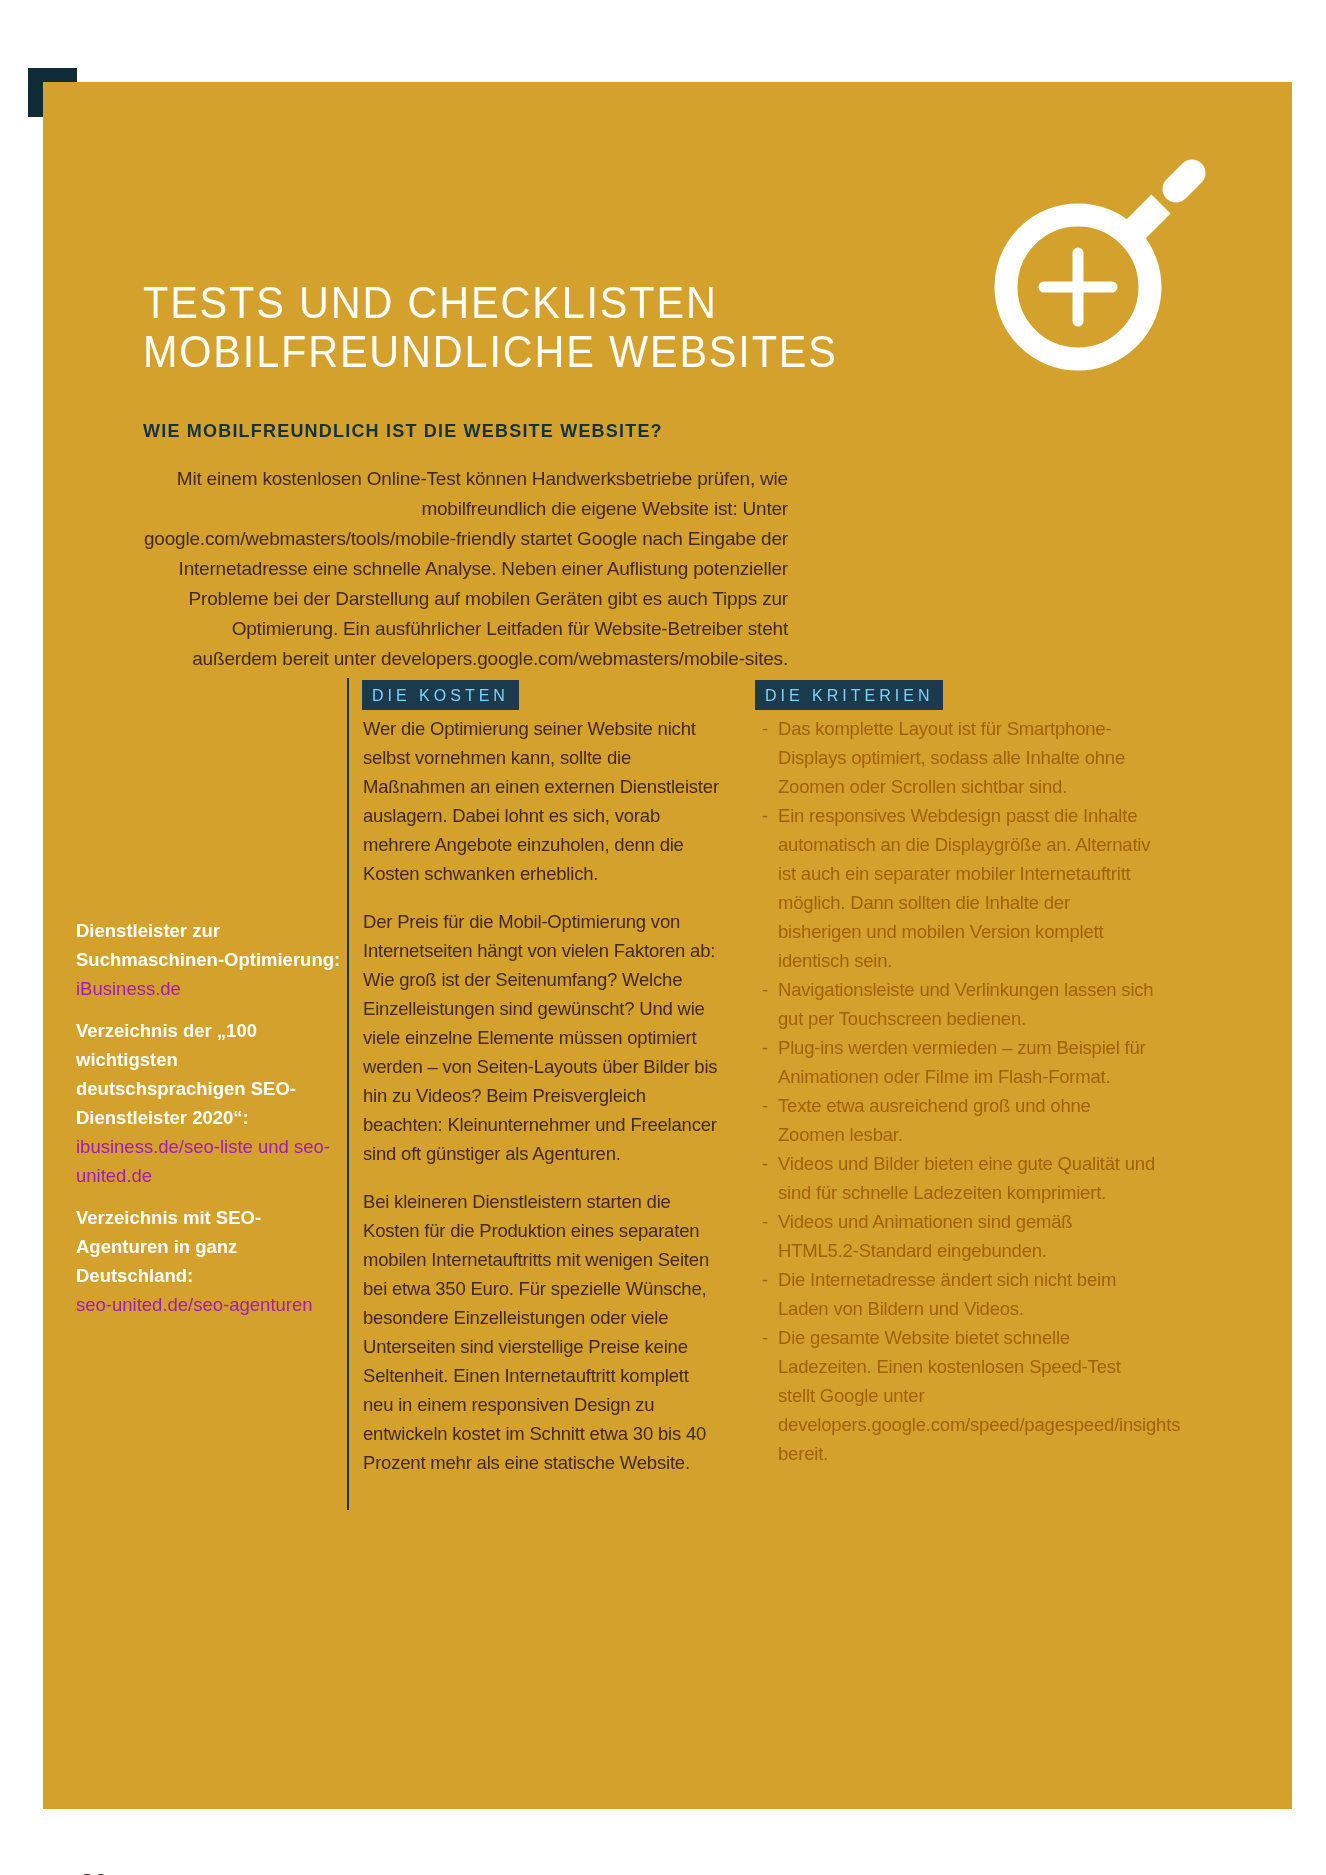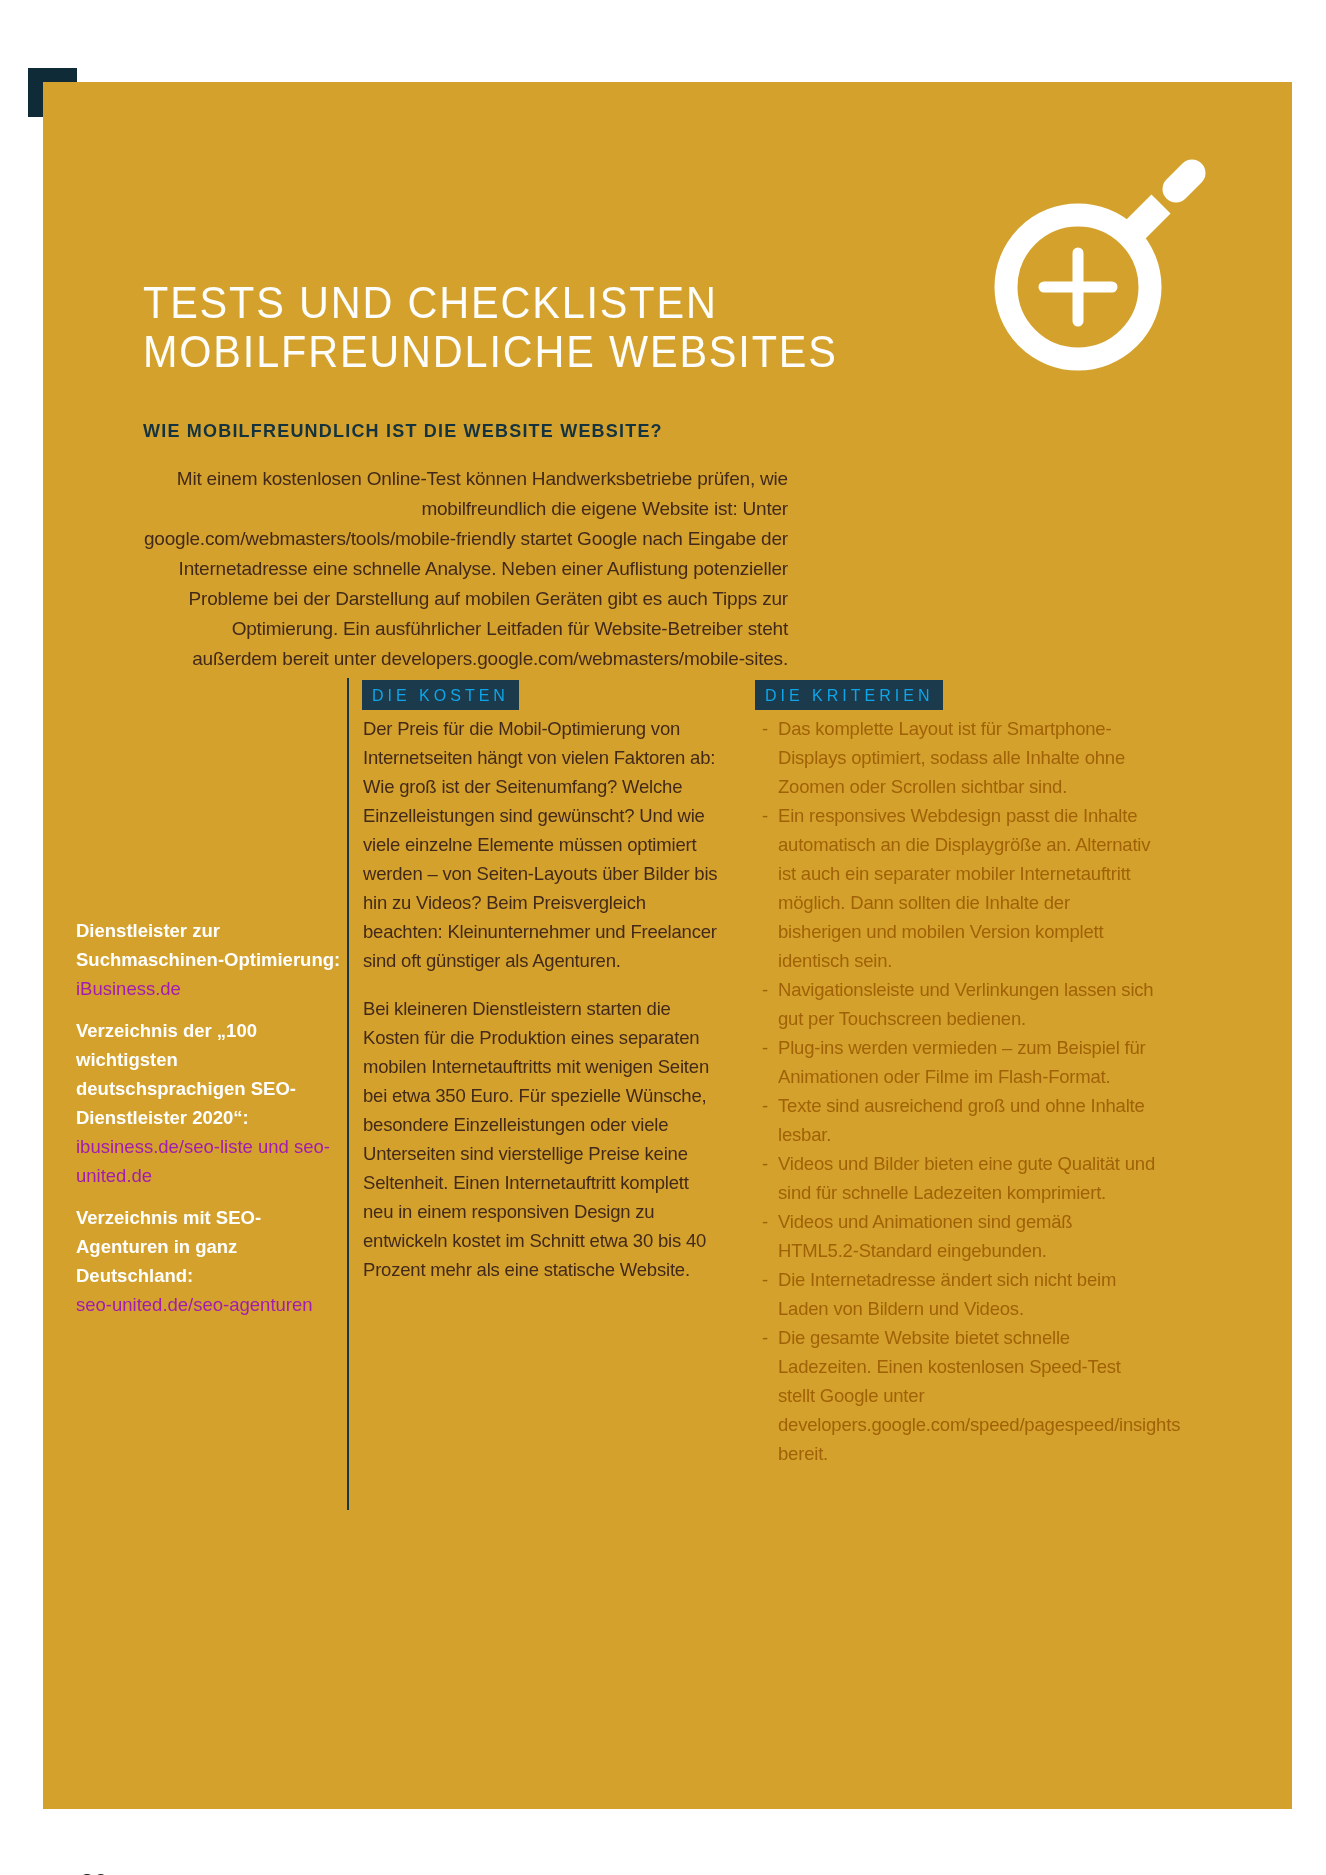--- a/index.html
+++ b/index.html
@@ -20,21 +20,21 @@
     font-weight:bold;font-size:18px;letter-spacing:1.2px;white-space:nowrap;
   }
   .intro{
     position:absolute;left:143px;top:424px;width:645px;
     font-size:19px;line-height:30px;color:#43291a;letter-spacing:-0.2px;text-align:right;
   }
 
   .vrule{position:absolute;left:347px;top:638px;width:2px;height:832px;background:#1736431;background:#173643;}
 
   .badge{
-    position:absolute;top:640px;height:30px;background:#1b3a4c;color:#0ea5e9;
+    position:absolute;top:640px;height:30px;background:#1b3a4c;color:#7dd3fc;
     font-size:16px;letter-spacing:4px;line-height:31px;padding:0 10px;white-space:nowrap;
   }
   .badge-kosten{left:362px;}
   .badge-kriterien{left:755px;}
 
   .kosten{
     position:absolute;left:363px;top:674px;width:360px;
     font-size:18.5px;line-height:29px;color:#43291a;letter-spacing:-0.2px;
   }
   .kosten p{margin:0 0 19px 0;}
@@ -81,32 +81,33 @@
 
   <div class="subtitle">WIE MOBILFREUNDLICH IST DIE WEBSITE WEBSITE?</div>
 
   <div class="intro">Mit einem kostenlosen Online-Test können Handwerksbetriebe prüfen, wie mobilfreundlich die eigene Website ist: Unter google.com/webmasters/tools/mobile-friendly startet Google nach Eingabe der Internetadresse eine schnelle Analyse. Neben einer Auflistung potenzieller Probleme bei der Darstellung auf mobilen Geräten gibt es auch Tipps zur Optimierung. Ein ausführlicher Leitfaden für Website-Betreiber steht außerdem bereit unter developers.google.com/webmasters/mobile-sites.</div>
 
   <div class="vrule"></div>
 
   <div class="badge badge-kosten">DIE KOSTEN</div>
 
   <div class="kosten">
+    <p>Wer die Optimierung seiner Website nicht selbst vornehmen kann, sollte die Maßnahmen an einen externen Dienstleister auslagern. Dabei lohnt es sich, vorab mehrere Angebote einzuholen, denn die Kosten schwanken erheblich.</p>
     <p>Der Preis für die Mobil-Optimierung von Internetseiten hängt von vielen Faktoren ab: Wie groß ist der Seitenumfang? Welche Einzelleistungen sind gewünscht? Und wie viele einzelne Elemente müssen optimiert werden – von Seiten-Layouts über Bilder bis hin zu Videos? Beim Preisvergleich beachten: Kleinunternehmer und Freelancer sind oft günstiger als Agenturen.</p>
     <p>Bei kleineren Dienstleistern starten die Kosten für die Produktion eines separaten mobilen Internetauftritts mit wenigen Seiten bei etwa 350 Euro. Für spezielle Wünsche, besondere Einzelleistungen oder viele Unterseiten sind vierstellige Preise keine Seltenheit. Einen Internetauftritt komplett neu in einem responsiven Design zu entwickeln kostet im Schnitt etwa 30 bis 40 Prozent mehr als eine statische Website.</p>
   </div>
 
   <div class="badge badge-kriterien">DIE KRITERIEN</div>
 
   <ul class="kriterien">
     <li>Das komplette Layout ist für Smartphone-Displays optimiert, sodass alle Inhalte ohne Zoomen oder Scrollen sichtbar sind.</li>
     <li>Ein responsives Webdesign passt die Inhalte automatisch an die Displaygröße an. Alternativ ist auch ein separater mobiler Internetauftritt möglich. Dann sollten die Inhalte der bisherigen und mobilen Version komplett identisch sein.</li>
     <li>Navigationsleiste und Verlinkungen lassen sich gut per Touchscreen bedienen.</li>
     <li>Plug-ins werden vermieden – zum Beispiel für Animationen oder Filme im Flash-Format.</li>
-    <li>Texte sind ausreichend groß und ohne Inhalte lesbar.</li>
+    <li>Texte etwa ausreichend groß und ohne Zoomen lesbar.</li>
     <li>Videos und Bilder bieten eine gute Qualität und sind für schnelle Ladezeiten komprimiert.</li>
     <li>Videos und Animationen sind gemäß HTML5.2-Standard eingebunden.</li>
     <li>Die Internetadresse ändert sich nicht beim Laden von Bildern und Videos.</li>
     <li>Die gesamte Website bietet schnelle Ladezeiten. Einen kostenlosen Speed-Test stellt Google unter developers.google.com/speed/pagespeed/insights bereit.</li>
   </ul>
 
   <div class="sidebar">
     <div class="sb-entry">
       <div class="sb-label">Dienstleister zur Suchmaschinen-Optimierung:</div>
       <div class="sb-value">iBusiness.de</div>

